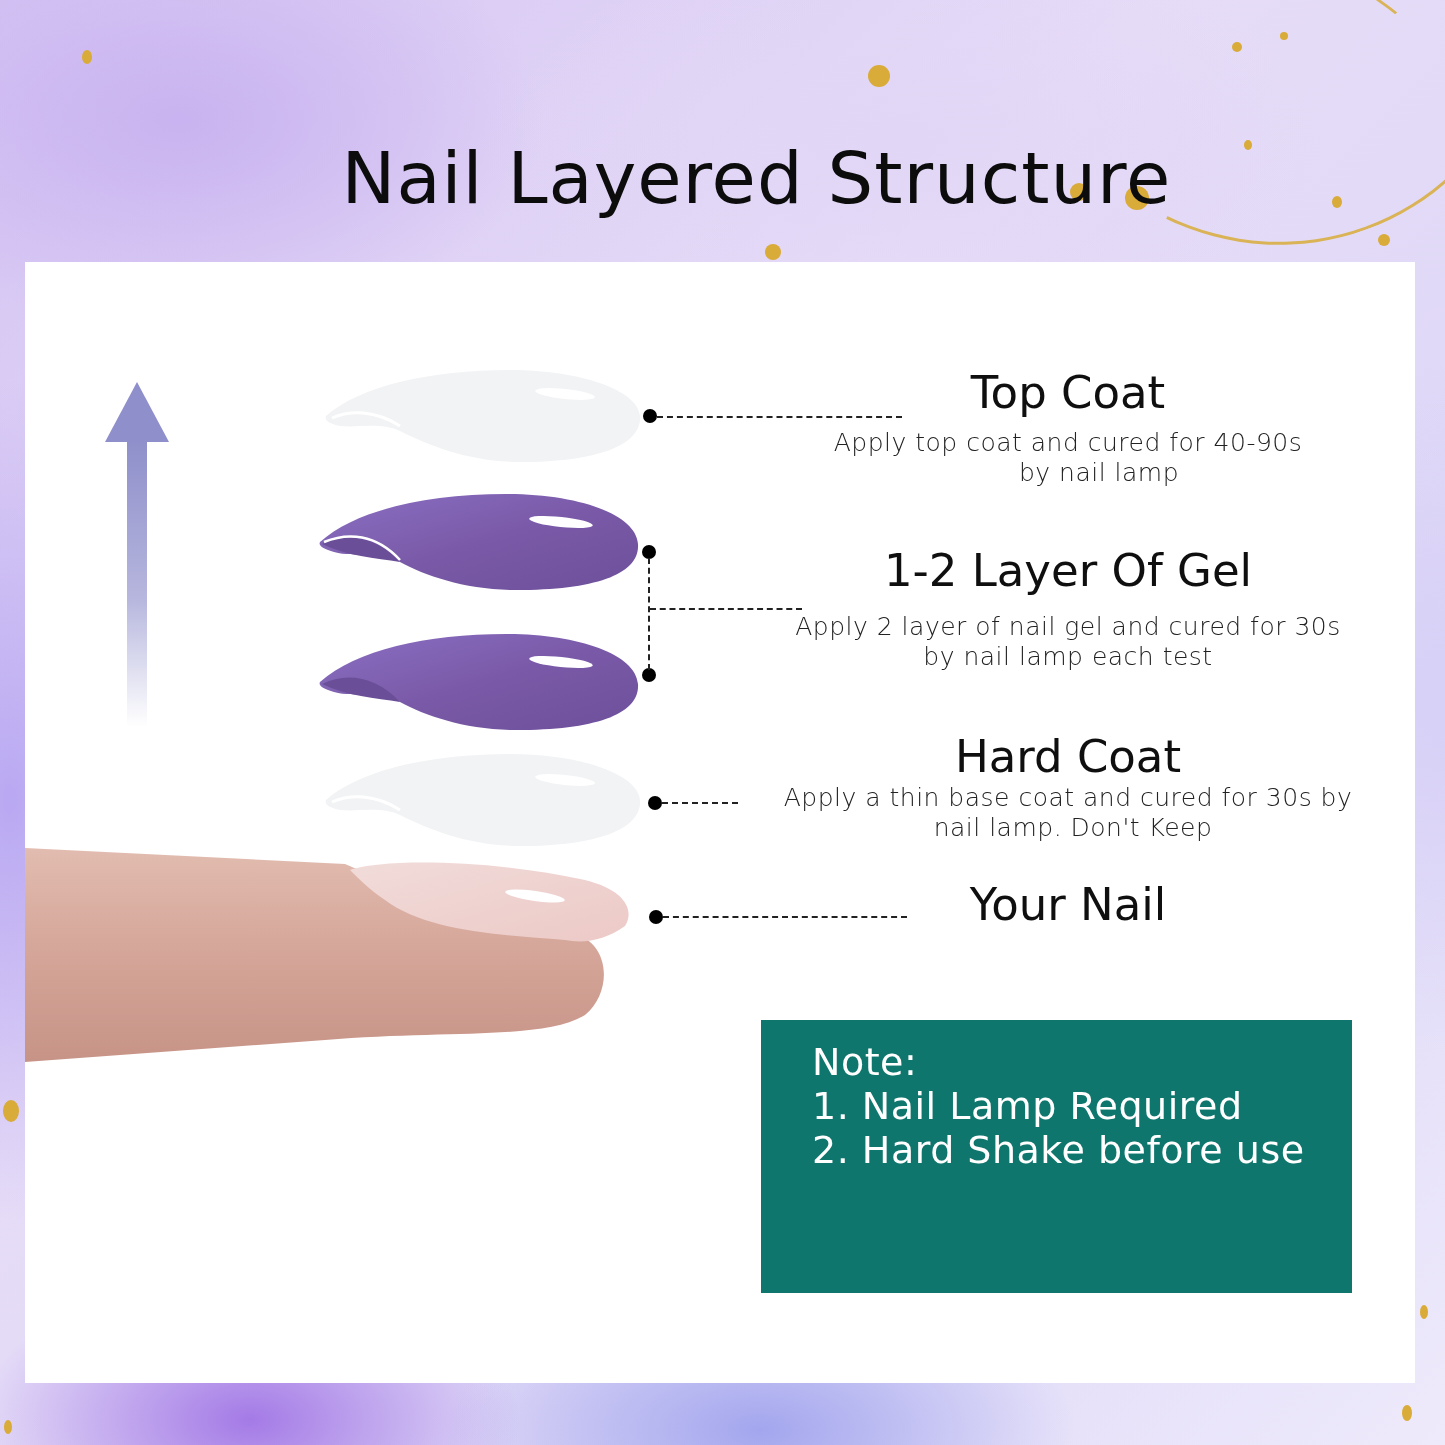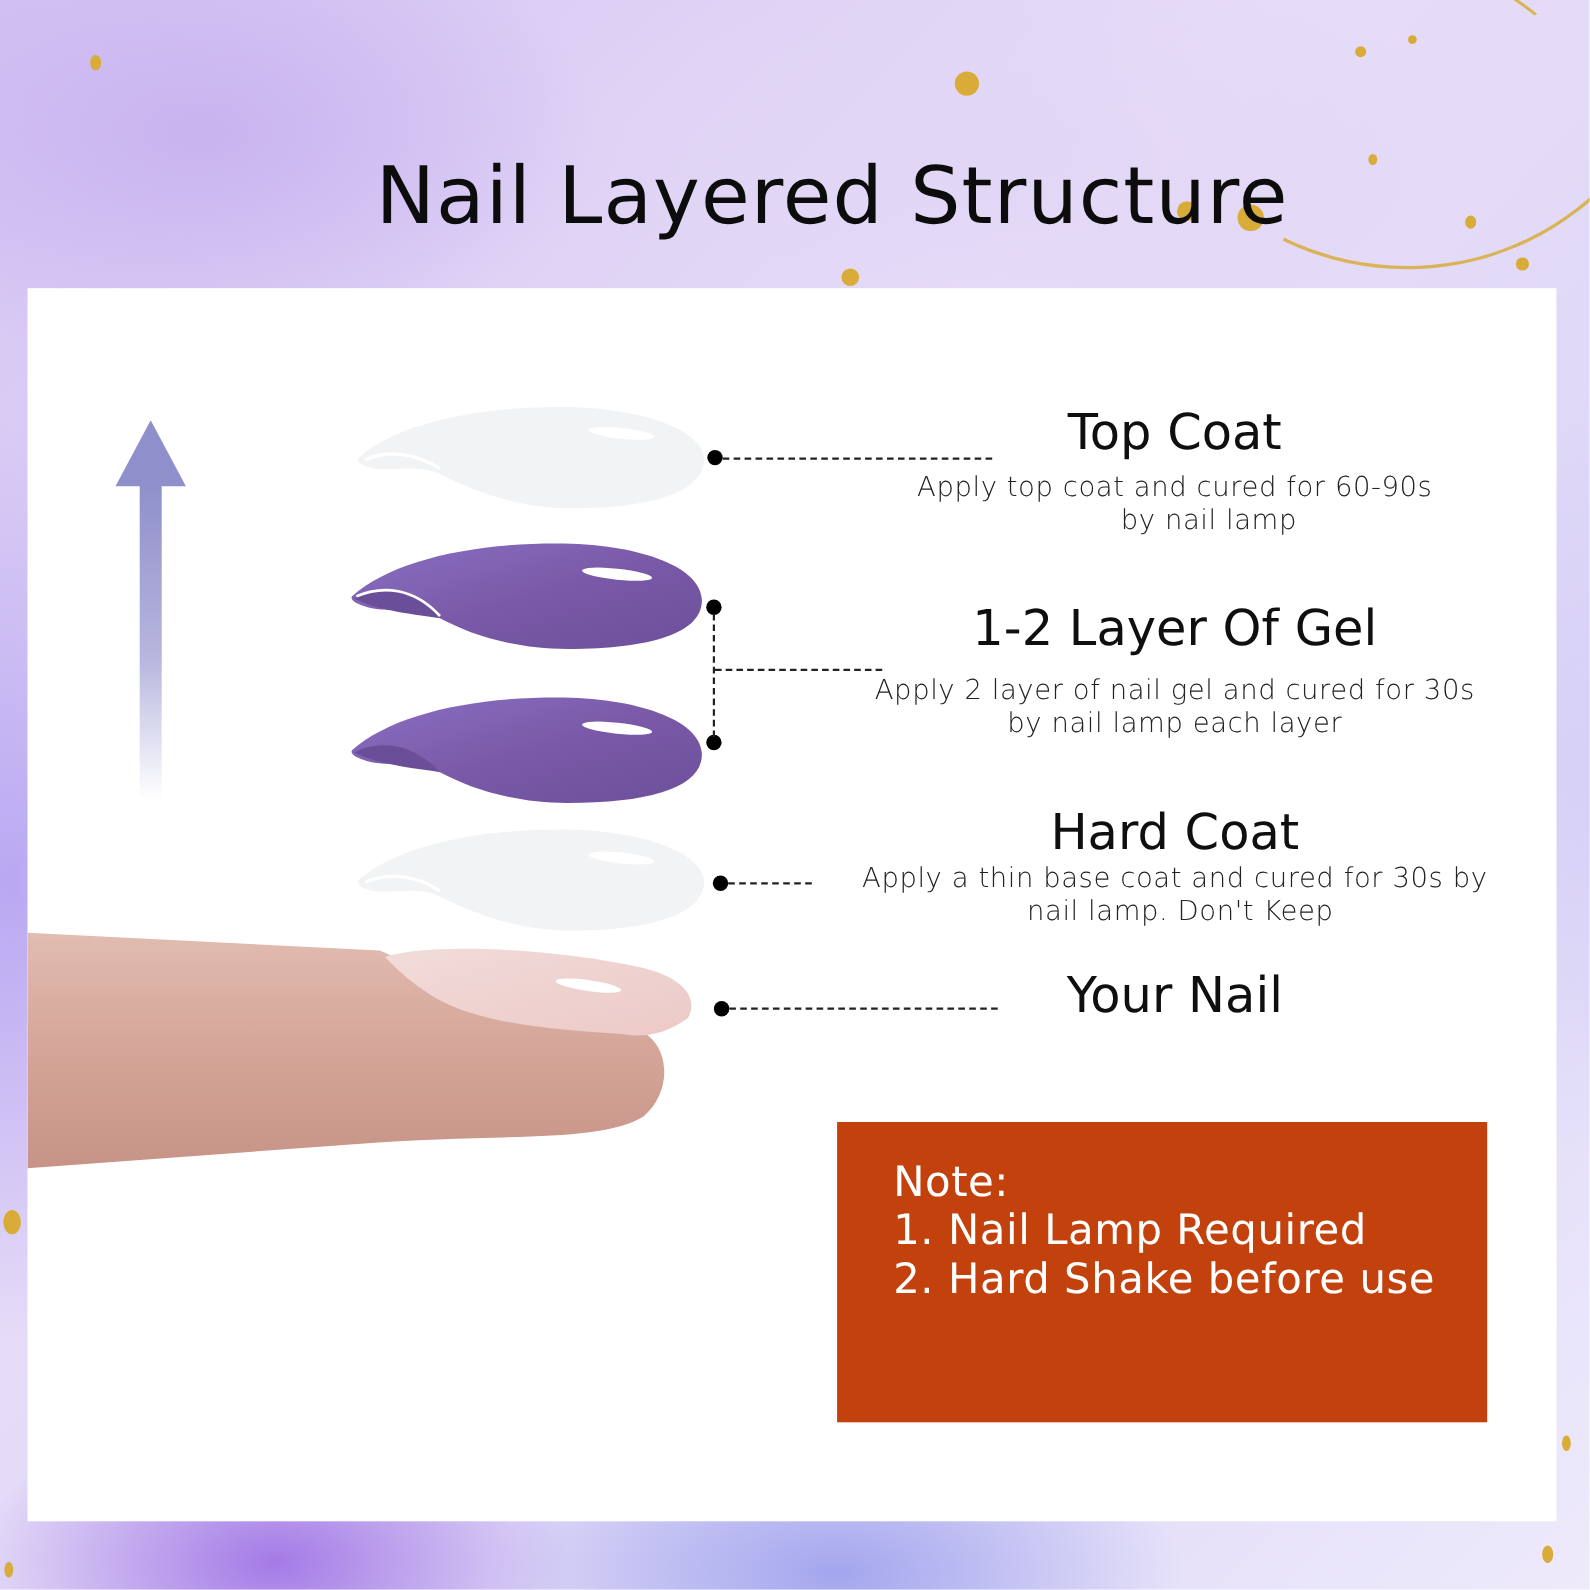--- a/index.html
+++ b/index.html
@@ -45,21 +45,21 @@
     position: absolute; text-align: center; color: #0f0f0f;
     font-size: 45px; font-weight: normal; white-space: nowrap;
   }
   .layer-desc {
     position: absolute; text-align: center; color: #222;
     font-size: 25px; line-height: 30px; font-weight: 300; white-space: nowrap;
     letter-spacing: 0.5px;
   }
   .note-box {
     position: absolute; left: 761px; top: 1020px; width: 591px; height: 273px;
-    background: #c2410c; box-sizing: border-box; padding: 32px 0 0 51px;
+    background: #0f766e; box-sizing: border-box; padding: 20px 0 0 51px;
   }
   .note-line { color: #ffffff; font-size: 38px; line-height: 44px; white-space: nowrap; letter-spacing: 0.5px; }
 </style>
 </head>
 <body>
 
 <div>
   <div class="gold-line" style="left:560px; top:-120px; width:900px; height:360px; border-color:#d8ad3a transparent transparent transparent; transform: rotate(8deg);"></div>
   <div class="gold-line" style="left:1010px; top:-300px; width:520px; height:540px; border-color:transparent transparent #d8ad3a transparent; transform: rotate(-20deg);"></div>
   <div class="gold-dot" style="left:868px; top:65px; width:22px; height:22px;"></div>
@@ -157,28 +157,28 @@
   <div class="dot" style="left:648px; top:796px;"></div>
   <div class="hdash" style="left:662px; top:802px; width:76px;"></div>
 </div>
 <div>
   <div class="dot" style="left:649px; top:910px;"></div>
   <div class="hdash" style="left:663px; top:916px; width:244px;"></div>
 </div>
 
 <div>
   <div class="layer-title" style="left:868px; top:366px; width:400px;">Top Coat</div>
-  <div class="layer-desc" style="left:768px; top:428px; width:600px;">Apply top coat and cured for 60-90s</div>
+  <div class="layer-desc" style="left:768px; top:428px; width:600px;">Apply top coat and cured for 40-90s</div>
   <div class="layer-desc" style="left:799px; top:458px; width:600px;">by nail lamp</div>
 </div>
 
 <div>
   <div class="layer-title" style="left:818px; top:544px; width:500px;">1-2 Layer Of Gel</div>
   <div class="layer-desc" style="left:748px; top:612px; width:640px;">Apply 2 layer of nail gel and cured for 30s</div>
-  <div class="layer-desc" style="left:748px; top:642px; width:640px;">by nail lamp each layer</div>
+  <div class="layer-desc" style="left:748px; top:642px; width:640px;">by nail lamp each test</div>
 </div>
 
 <div>
   <div class="layer-title" style="left:868px; top:730px; width:400px;">Hard Coat</div>
   <div class="layer-desc" style="left:740px; top:783px; width:656px;">Apply a thin base coat and cured for  30s by</div>
   <div class="layer-desc" style="left:740px; top:813px; width:666px;">nail lamp. Don't Keep</div>
 </div>
 
 <div>
   <div class="layer-title" style="left:868px; top:878px; width:400px;">Your Nail</div>

